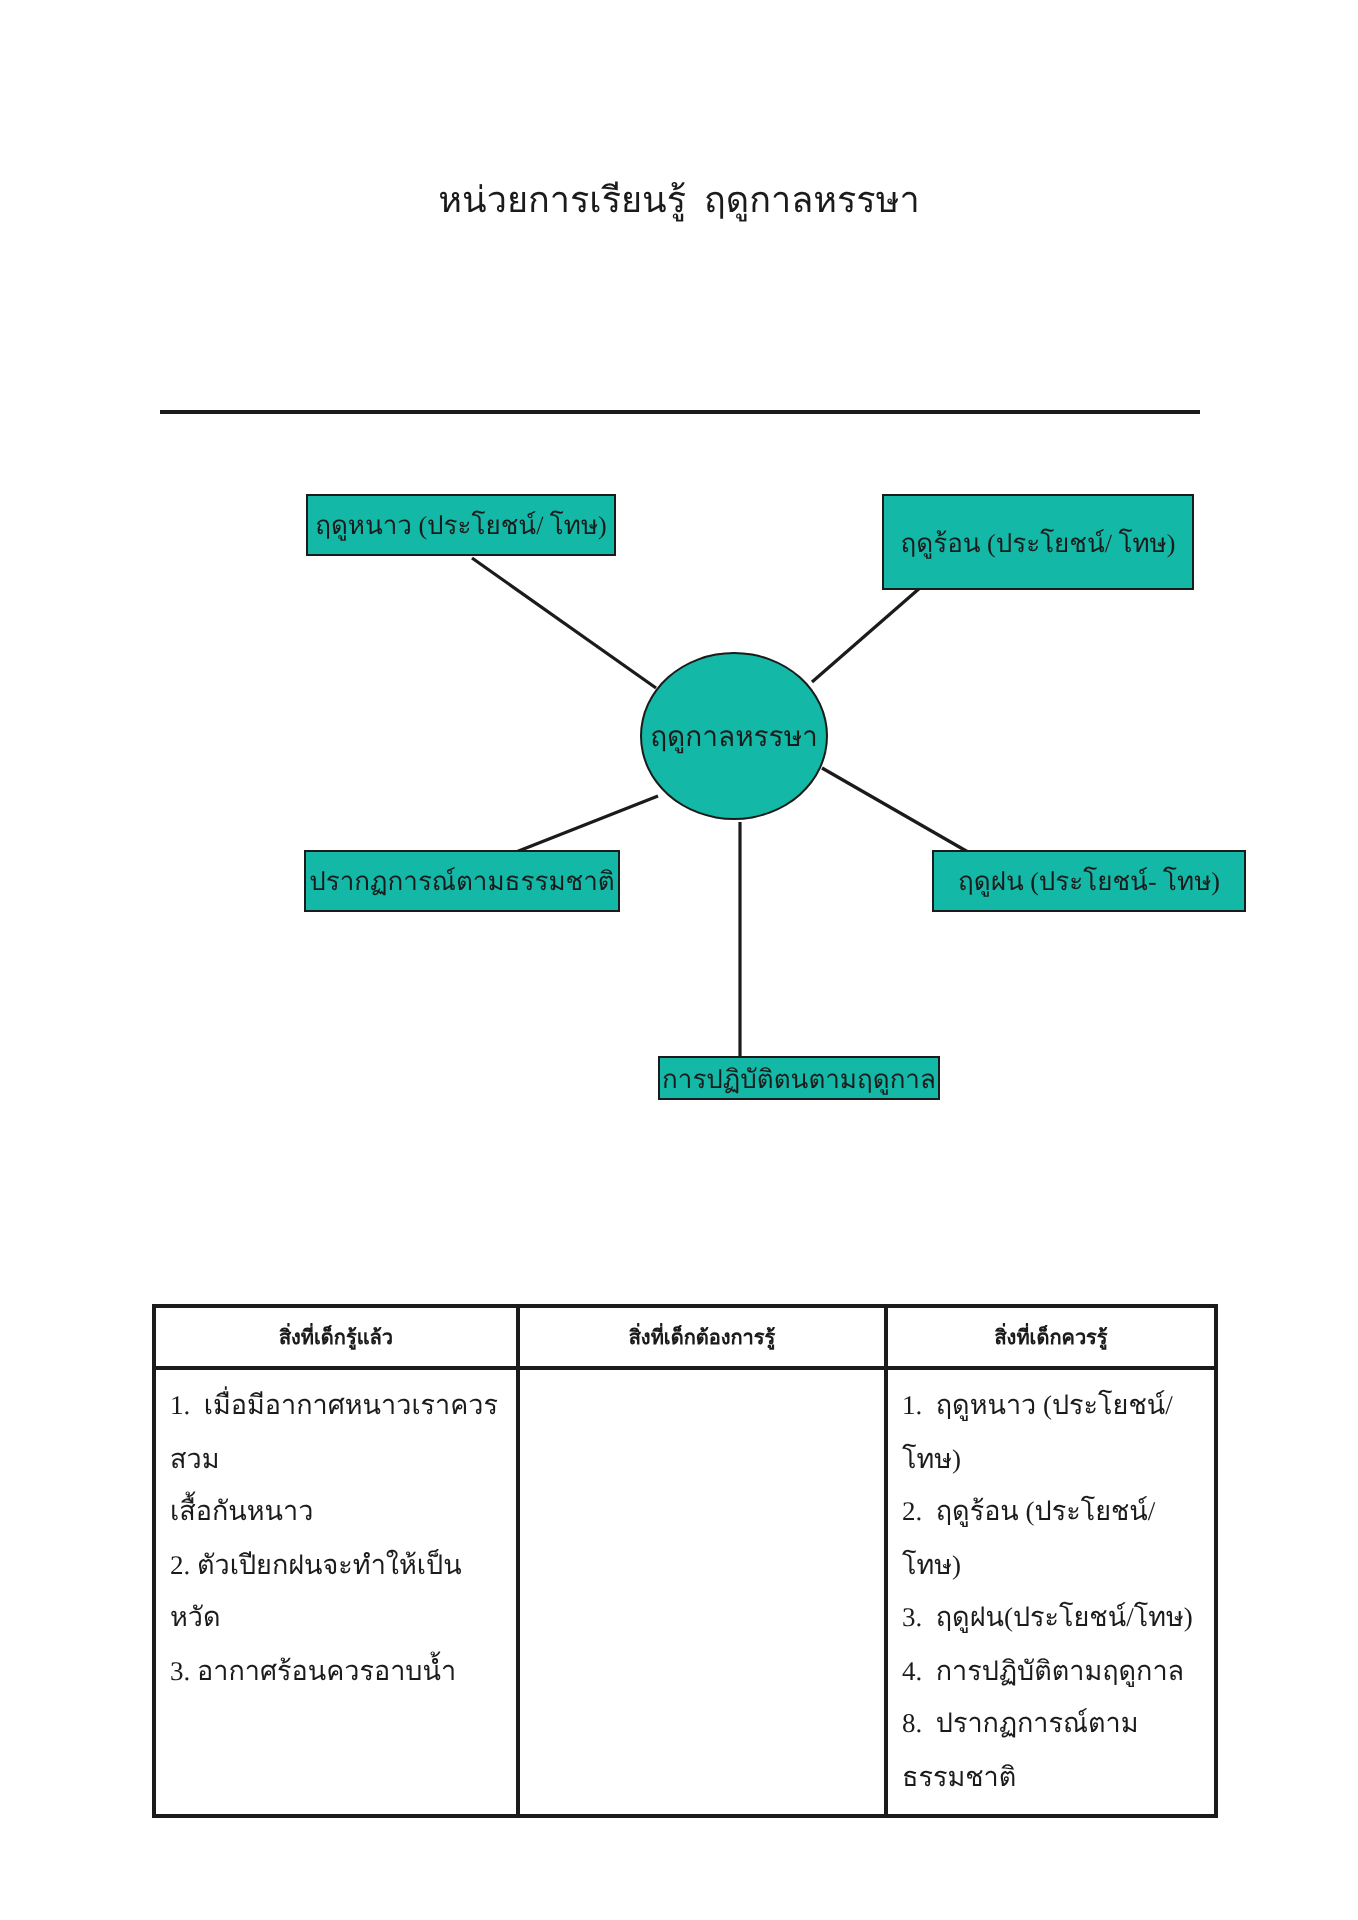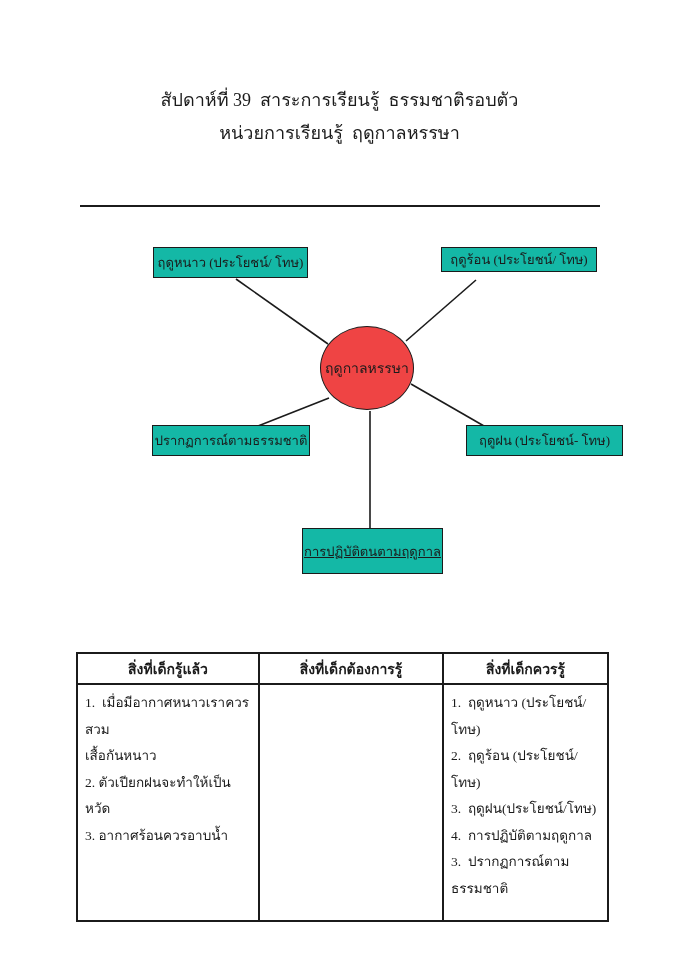--- a/index.html
+++ b/index.html
@@ -55,33 +55,33 @@
     border: 1.5px solid #1b1b1b;
     background: #14b8a6;
     display: flex;
     align-items: center;
     justify-content: center;
     font-size: 13px;
     white-space: nowrap;
     box-sizing: border-box;
   }
   .box-top-left   { left: 153px; top: 247px; width: 155px; height: 31px; }
-  .box-top-right  { left: 441px; top: 247px; width: 156px; height: 25px; text-align: center; }
+  .box-top-right  { left: 441px; top: 247px; width: 156px; height: 48px; text-align: center; }
   .box-mid-left   { left: 152px; top: 425px; width: 158px; height: 31px; }
   .box-mid-right  { left: 430px; top: 425px; width: 157px; height: 31px; margin-left: 36px; }
-  .box-bottom     { left: 302px; top: 528px; width: 141px; height: 46px; text-decoration: underline; }
+  .box-bottom     { left: 329px; top: 528px; width: 141px; height: 22px; }
   .center-circle {
     position: absolute;
     left: 320px;
     top: 326px;
     width: 94px;
     height: 84px;
     border: 1.5px solid #1b1b1b;
     border-radius: 50%;
-    background: #ef4444;
+    background: #14b8a6;
     display: flex;
     align-items: center;
     justify-content: center;
     font-size: 14px;
     white-space: nowrap;
     box-sizing: border-box;
   }
   
   .kwl-table {
     position: absolute;
@@ -92,45 +92,44 @@
     table-layout: fixed;
     font-size: 13.5px;
   }
   .kwl-table th, .kwl-table td {
     border: 2px solid #1b1b1b;
     box-sizing: border-box;
   }
   .kwl-table th {
     height: 31px;
     font-weight: bold;
-    font-size: 14px;
+    font-size: 10px;
     text-align: center;
     vertical-align: middle;
     padding: 2px 4px;
   }
   .kwl-table td {
     height: 173px;
     vertical-align: top;
-    padding: 5px 6px 18px 7px;
+    padding: 5px 6px 5px 7px;
   }
   .kwl-table td div {
     line-height: 26.5px;
     white-space: pre-wrap;
   }
   .col-known  { width: 182px; }
   .col-want   { width: 184px; }
   .col-should { width: 165px; }
 </style>
 </head>
 <body>
 
 <div class="page">
 
   <div class="title-block">
-      <div>สัปดาห์ที่ 39  สาระการเรียนรู้  ธรรมชาติรอบตัว</div>
       <div>หน่วยการเรียนรู้  ฤดูกาลหรรษา</div>
     </div>
   <div class="title-rule"></div>
 
   <svg class="diagram-svg" viewBox="0 0 679 960" xmlns="http://www.w3.org/2000/svg">
     <line x1="236" y1="279" x2="328" y2="344" stroke="#1b1b1b" stroke-width="1.6"></line>
     <line x1="476" y1="280" x2="406" y2="341" stroke="#1b1b1b" stroke-width="1.6"></line>
     <line x1="329" y1="398" x2="258" y2="426" stroke="#1b1b1b" stroke-width="1.6"></line>
     <line x1="411" y1="384" x2="484" y2="426" stroke="#1b1b1b" stroke-width="1.6"></line>
     <line x1="370" y1="411" x2="370" y2="528" stroke="#1b1b1b" stroke-width="1.6"></line>
@@ -180,19 +179,19 @@
             <div>เสื้อกันหนาว</div>
             <div>2. ตัวเปียกฝนจะทำให้เป็นหวัด</div>
             <div>3. อากาศร้อนควรอาบน้ำ</div>
           </td>
         <td></td>
         <td>
             <div>1.  ฤดูหนาว (ประโยชน์/โทษ)</div>
             <div>2.  ฤดูร้อน (ประโยชน์/โทษ)</div>
             <div>3.  ฤดูฝน(ประโยชน์/โทษ)</div>
             <div>4.  การปฏิบัติตามฤดูกาล</div>
-            <div>3.  ปรากฏการณ์ตามธรรมชาติ</div>
+            <div>8.  ปรากฏการณ์ตามธรรมชาติ</div>
           </td>
       </tr>
     </tbody>
   </table>
 
 </div>
 
 </body></html>

